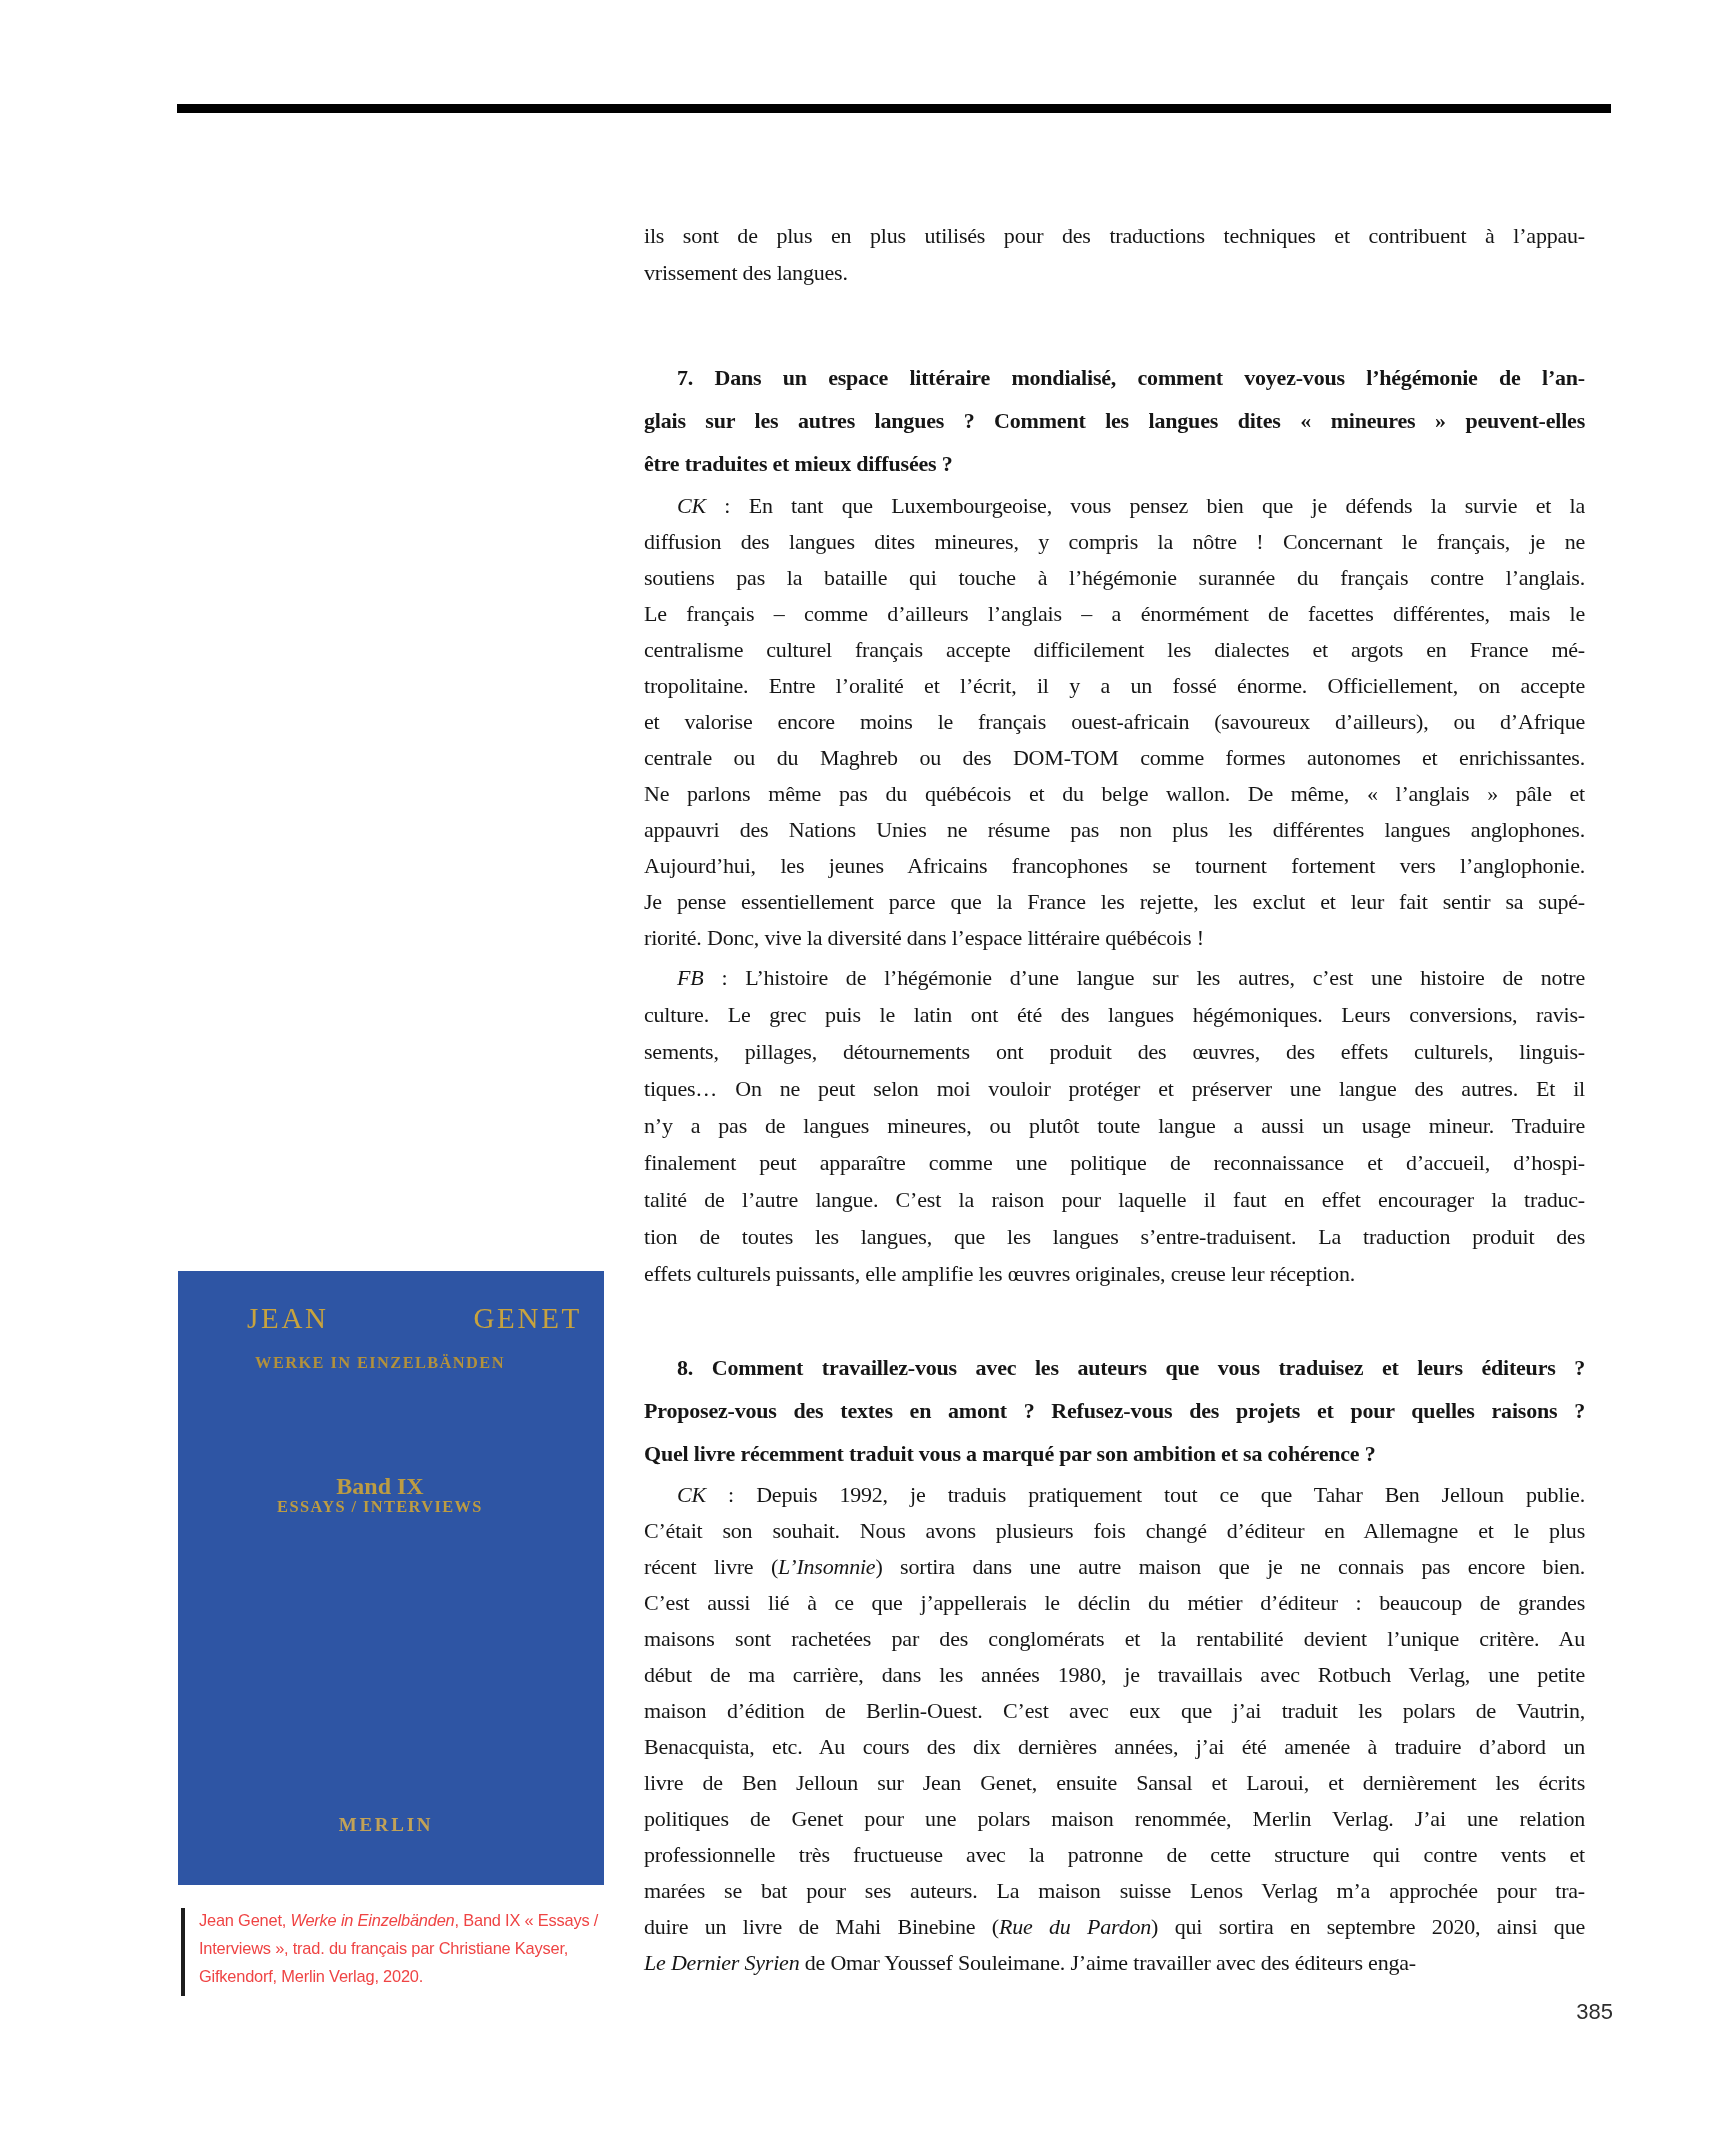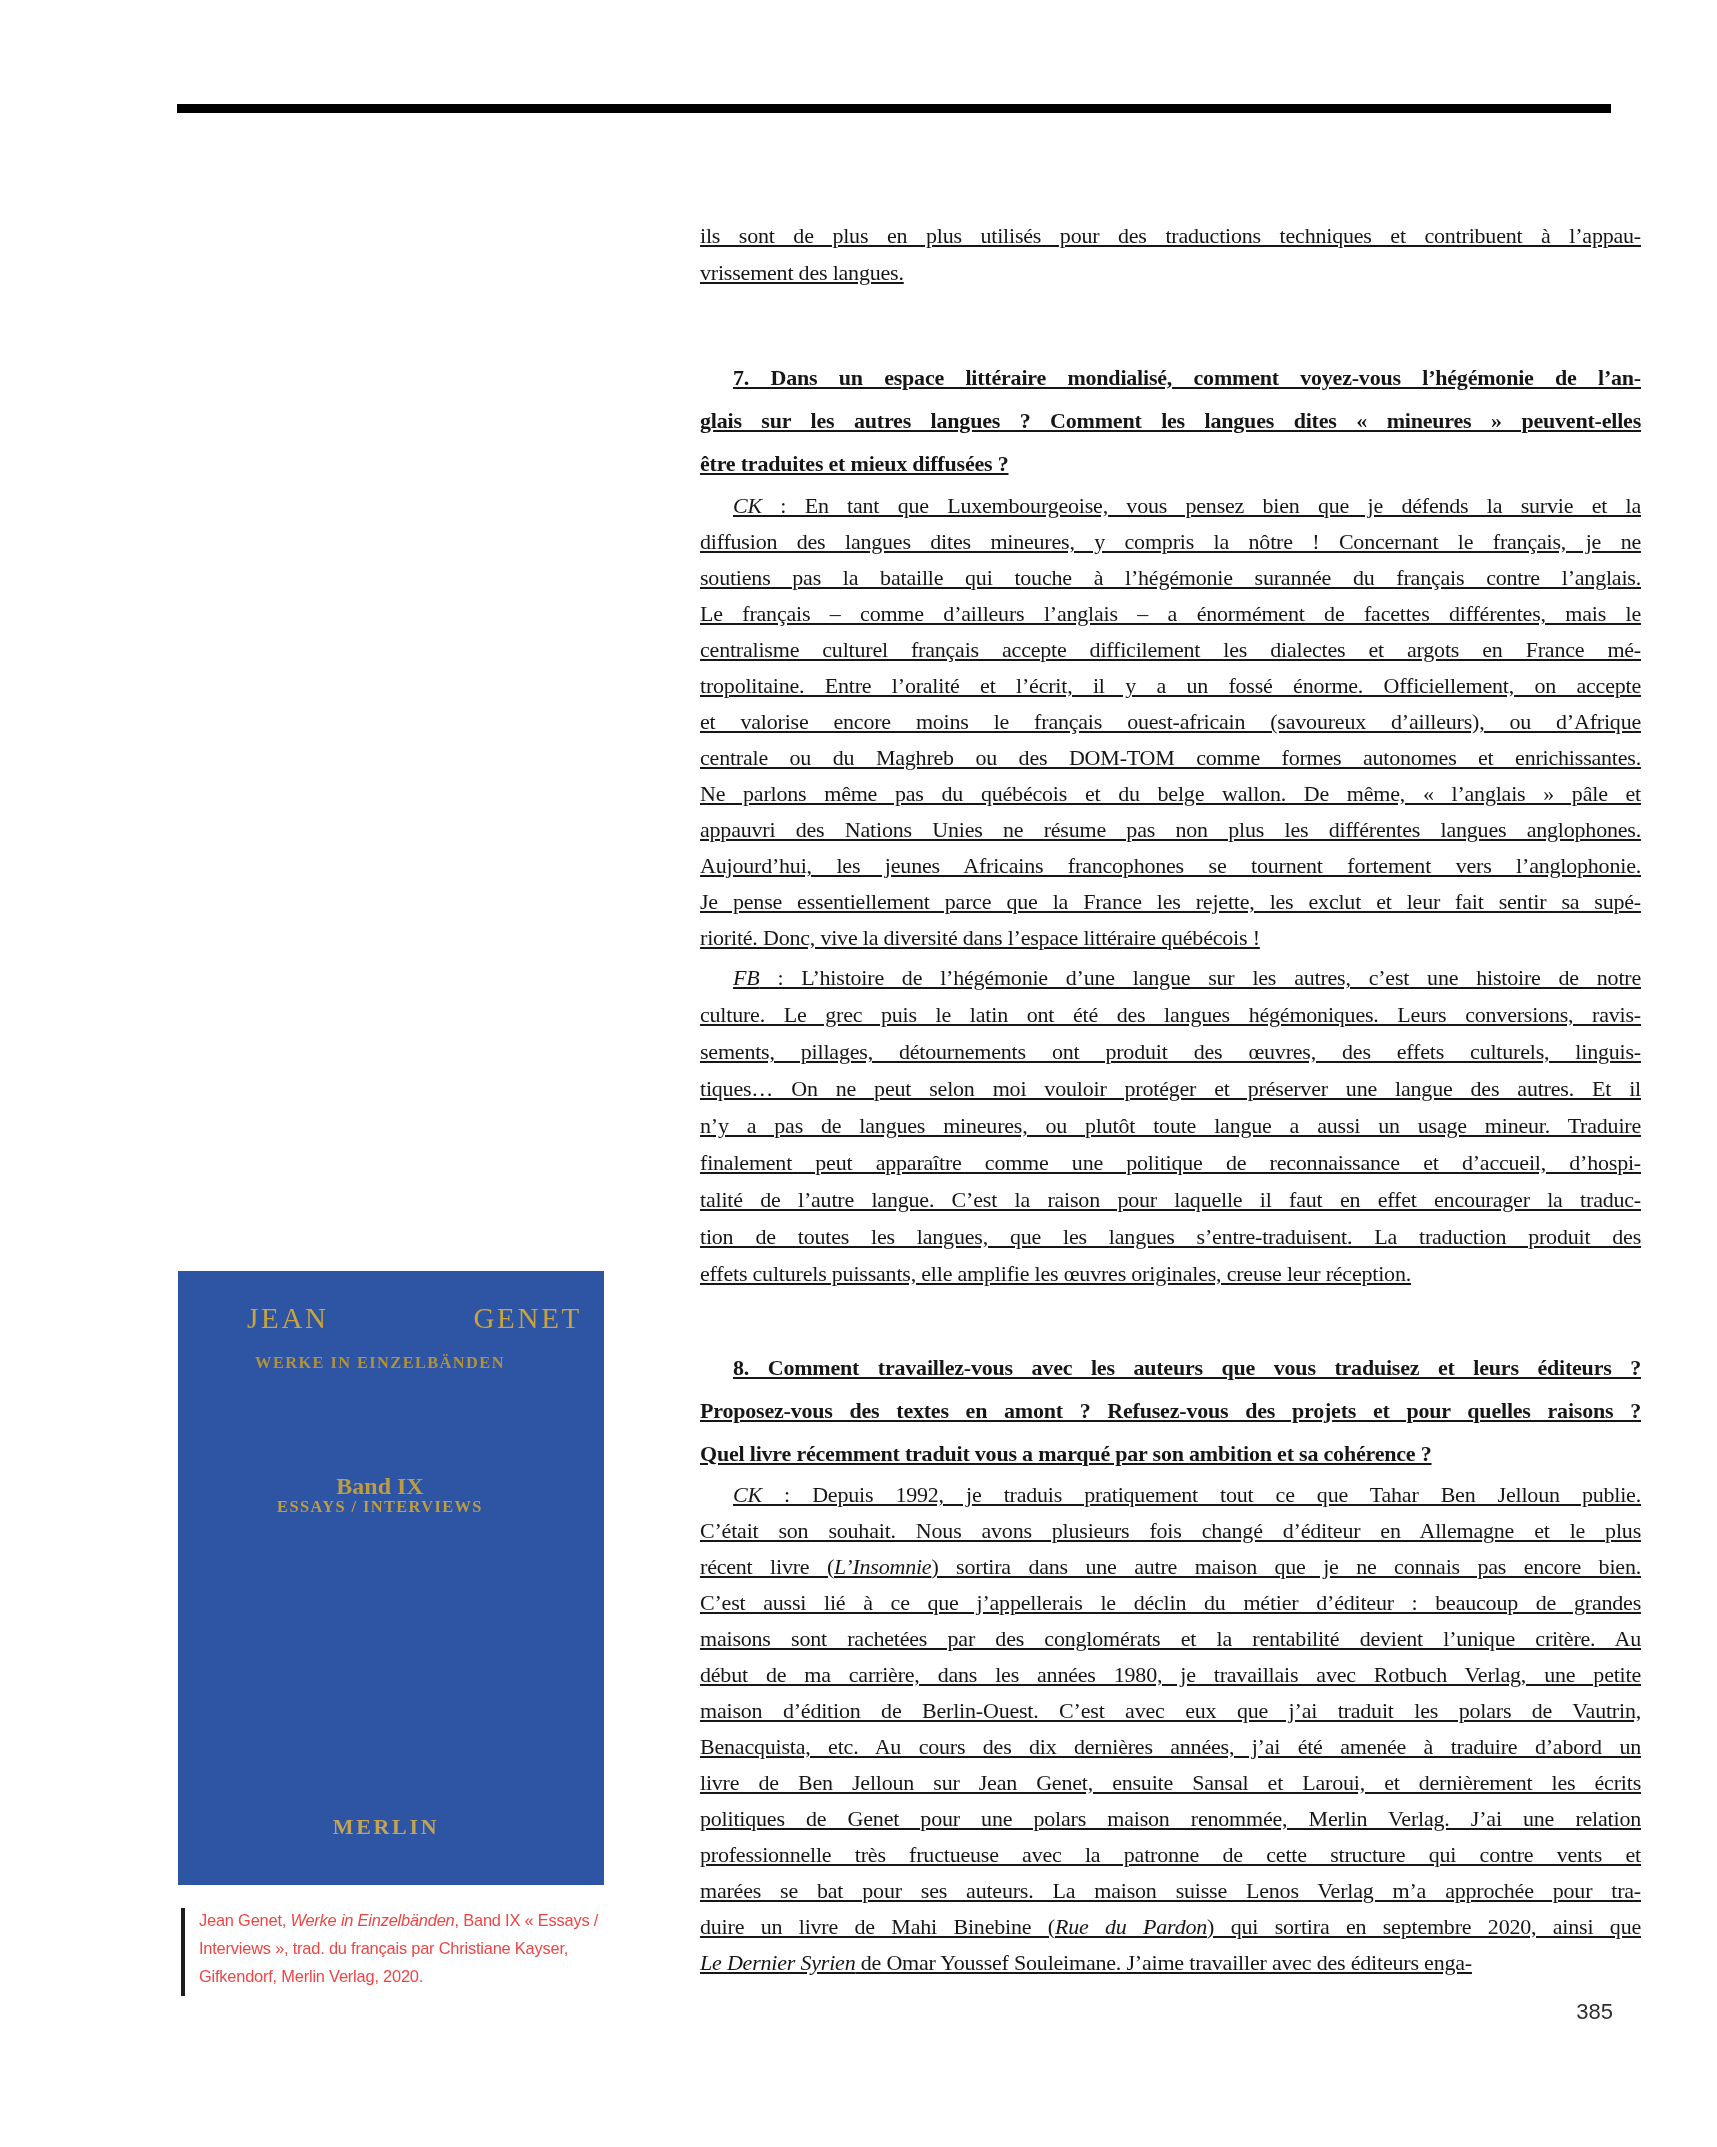--- a/index.html
+++ b/index.html
@@ -3,39 +3,39 @@
 <meta charset="utf-8">
 <style>
   html,body { margin:0; padding:0; background:#ffffff; }
   .page {
     position:relative; width:1718px; height:2147px; background:#ffffff;
     overflow:hidden; font-family:"Liberation Serif", serif; color:#161616;
   }
   .top-rule { position:absolute; left:177px; top:104px; width:1434px; height:9.1px; background:#000000; }
 
   
-  .para { position:absolute; left:700px; width:941px;text-decoration:underline; }
+  .para { position:absolute; left:644px; width:941px; }
   .para .line { text-align:justify; text-align-last:justify; }
   .para .line:last-child { text-align-last:left; }
   .para.indent .line:first-child { text-indent:33px; }
   .body-text { font-size:22px; line-height:36px; letter-spacing:-0.2px; }
   .heading-text { font-size:22px; line-height:43px; font-weight:bold; letter-spacing:-0.2px; }
 
   
   .book-cover {
     position:absolute; left:178px; top:1271px; width:426px; height:614px;
     background:#2e55a4;
   }
   .cover-inner { position:absolute; left:0; top:0; right:22px; bottom:0; color:#c8a33e; text-align:center; }
   .cover-author { position:absolute; left:69px; right:0; top:31px; display:flex; justify-content:space-between;
                   font-size:29px; letter-spacing:2.7px; }
   .cover-series { position:absolute; left:0; right:0; top:82px; font-size:16.4px; letter-spacing:1.4px; font-weight:bold; color:#b2913c; }
   .cover-band   { position:absolute; left:0; right:0; top:202px; font-size:24px; font-weight:bold; color:#bd9c42; }
   .cover-subtitle { position:absolute; left:0; right:0; top:226px; font-size:16.4px; letter-spacing:1.4px; font-weight:bold; color:#bd9c42; }
-  .cover-publisher { position:absolute; left:12px; right:0; top:543px; font-size:22px; letter-spacing:2.7px; font-weight:bold; color:#c2a257; }
+  .cover-publisher { position:absolute; left:12px; right:0; top:543px; font-size:19px; letter-spacing:2.7px; font-weight:bold; color:#c2a257; }
 
   
   .caption-rule { position:absolute; left:181px; top:1908px; width:3.7px; height:88px; background:#1d1d1d; }
   .caption {
     position:absolute; left:199px; top:1906px; width:434px;
     font-family:"Liberation Sans", sans-serif; font-size:16.4px; line-height:28px;
     letter-spacing:-0.2px; color:#ef4444;
   }
   .caption .line { text-align:left; }
 

